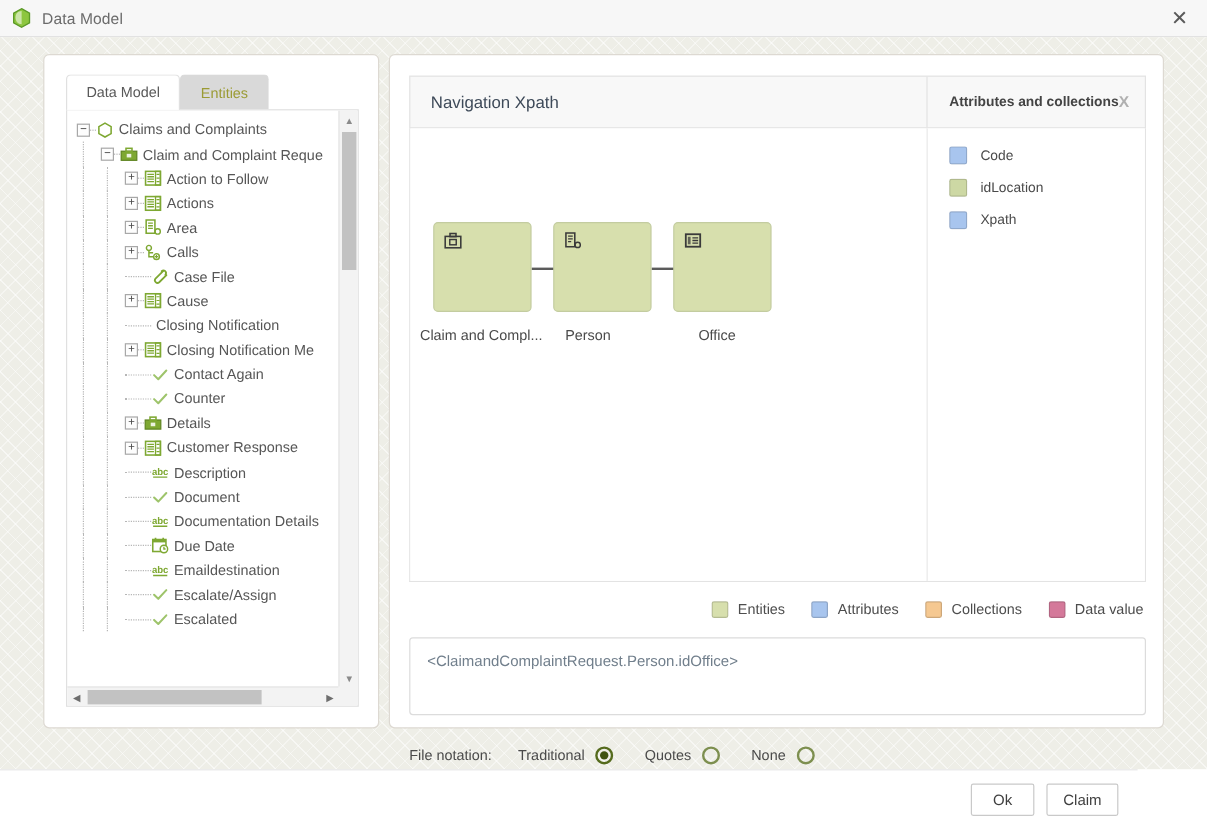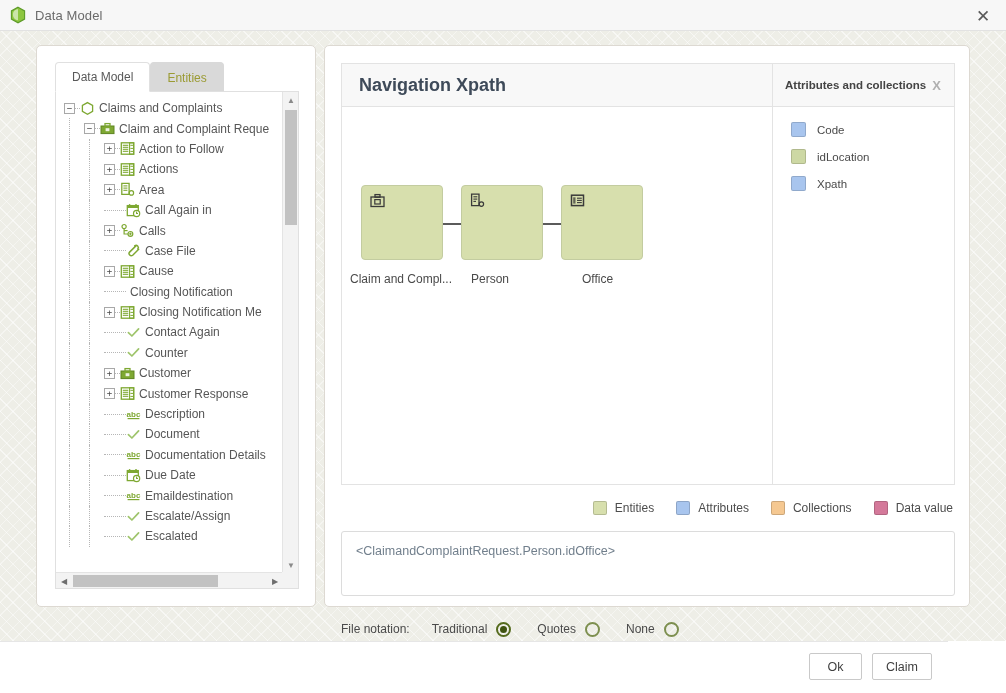--- a/index.html
+++ b/index.html
@@ -258,29 +258,29 @@
     left: 16px; top: 17px;
     width: 614px; height: 44px;
     border: 1px solid #e3e3e3;
     background: #f8f8f8;
     display: flex;
   }
   #diagheader .left {
     flex: 0 0 430px;
     display: flex; align-items: center;
     padding-left: 17px;
-    font-size: 18px;
-    font-weight: bold;
+    font-size: 14px;
+    font-weight: normal;
     color: #3e4a59;
   }
   #diagheader .right {
     flex: 1;
     border-left: 1px solid #e3e3e3;
     display: flex; align-items: center;
-    padding-left: 12px;
+    padding-left: 18px;
     font-size: 11.5px;
     font-weight: bold;
     color: #444444;
     position: relative;
   }
   #diagheader .right .xclose {
     position: absolute;
     right: 13px; top: 50%;
     transform: translateY(-50%);
     font-size: 13px;
@@ -520,35 +520,20 @@
                   <line x1="3.4" y1="6.1" x2="7.4" y2="6.1" stroke="#7ea832" stroke-width="1.1"></line>
                   <line x1="3.4" y1="8.3" x2="7.4" y2="8.3" stroke="#7ea832" stroke-width="1.1"></line>
                   <circle cx="11.4" cy="10.9" r="2.2" fill="none" stroke="#7ea832" stroke-width="1.2"></circle>
                 </svg></span>
               <span class="lbl">Area</span>
             </div>
             <div class="tnode">
               <span class="guide" style="left: 13px;"></span>
               <span class="guide" style="left: 33px;"></span>
               <span class="spacer" style="width: 48px;"></span>
-              <span class="dash long"></span>
-              <span class="ticon"><svg width="15" height="15" viewBox="0 0 15 15">
-                  <rect x="1.3" y="2.6" width="11" height="10" fill="#ffffff" stroke="#7ea832" stroke-width="1.3"></rect>
-                  <rect x="1.3" y="2.6" width="11" height="2.4" fill="#7ea832"></rect>
-                  <line x1="3.6" y1="1.1" x2="3.6" y2="3.4" stroke="#7ea832" stroke-width="1.4"></line>
-                  <line x1="10" y1="1.1" x2="10" y2="3.4" stroke="#7ea832" stroke-width="1.4"></line>
-                  <circle cx="10.6" cy="10.5" r="3.1" fill="#ffffff" stroke="#7ea832" stroke-width="1.2"></circle>
-                  <path d="M10.6,8.6 L10.6,10.5 L12,10.5" fill="none" stroke="#7ea832" stroke-width="1.1"></path>
-                </svg></span>
-              <span class="lbl">Call Again in</span>
-            </div>
-            <div class="tnode">
-              <span class="guide" style="left: 13px;"></span>
-              <span class="guide" style="left: 33px;"></span>
-              <span class="spacer" style="width: 48px;"></span>
               <span class="expander">+</span>
               <span class="dash" style="width: 5px;"></span>
               <span class="ticon"><svg width="15" height="15" viewBox="0 0 15 15">
                   <circle cx="4.1" cy="3.6" r="2.1" fill="none" stroke="#7ea832" stroke-width="1.2"></circle>
                   <path d="M4.1,5.9 L4.1,11.0 L8.2,11.0" fill="none" stroke="#7ea832" stroke-width="1.2"></path>
                   <path d="M4.1,7.6 L7.6,7.6" fill="none" stroke="#7ea832" stroke-width="1.2"></path>
                   <circle cx="10.4" cy="10.9" r="2.4" fill="none" stroke="#7ea832" stroke-width="1.2"></circle>
                   <line x1="10.4" y1="9.5" x2="10.4" y2="12.3" stroke="#7ea832" stroke-width="1"></line>
                   <line x1="9.0" y1="10.9" x2="11.8" y2="10.9" stroke="#7ea832" stroke-width="1"></line>
                 </svg></span>
@@ -635,21 +620,21 @@
               <span class="guide" style="left: 13px;"></span>
               <span class="guide" style="left: 33px;"></span>
               <span class="spacer" style="width: 48px;"></span>
               <span class="expander">+</span>
               <span class="dash" style="width: 5px;"></span>
               <span class="ticon"><svg width="15" height="15" viewBox="0 0 15 15">
                   <rect x="1" y="5" width="13" height="7.6" fill="#7ea832" stroke="#5e8420" stroke-width="1"></rect>
                   <rect x="5" y="2.6" width="5" height="2.6" fill="none" stroke="#7ea832" stroke-width="1.3"></rect>
                   <rect x="5.6" y="7.2" width="3.8" height="3" fill="#ffffff" opacity=".85"></rect>
                 </svg></span>
-              <span class="lbl">Customer</span>
+              <span class="lbl">Details</span>
             </div>
             <div class="tnode">
               <span class="guide" style="left: 13px;"></span>
               <span class="guide" style="left: 33px;"></span>
               <span class="spacer" style="width: 48px;"></span>
               <span class="expander">+</span>
               <span class="dash" style="width: 5px;"></span>
               <span class="ticon"><svg width="15" height="15" viewBox="0 0 15 15">
                   <rect x="1.3" y="1.8" width="12.4" height="11.4" fill="#ffffff" stroke="#7ea832" stroke-width="1.3"></rect>
                   <rect x="9.6" y="1.8" width="4.1" height="11.4" fill="none" stroke="#7ea832" stroke-width="1.1"></rect>

